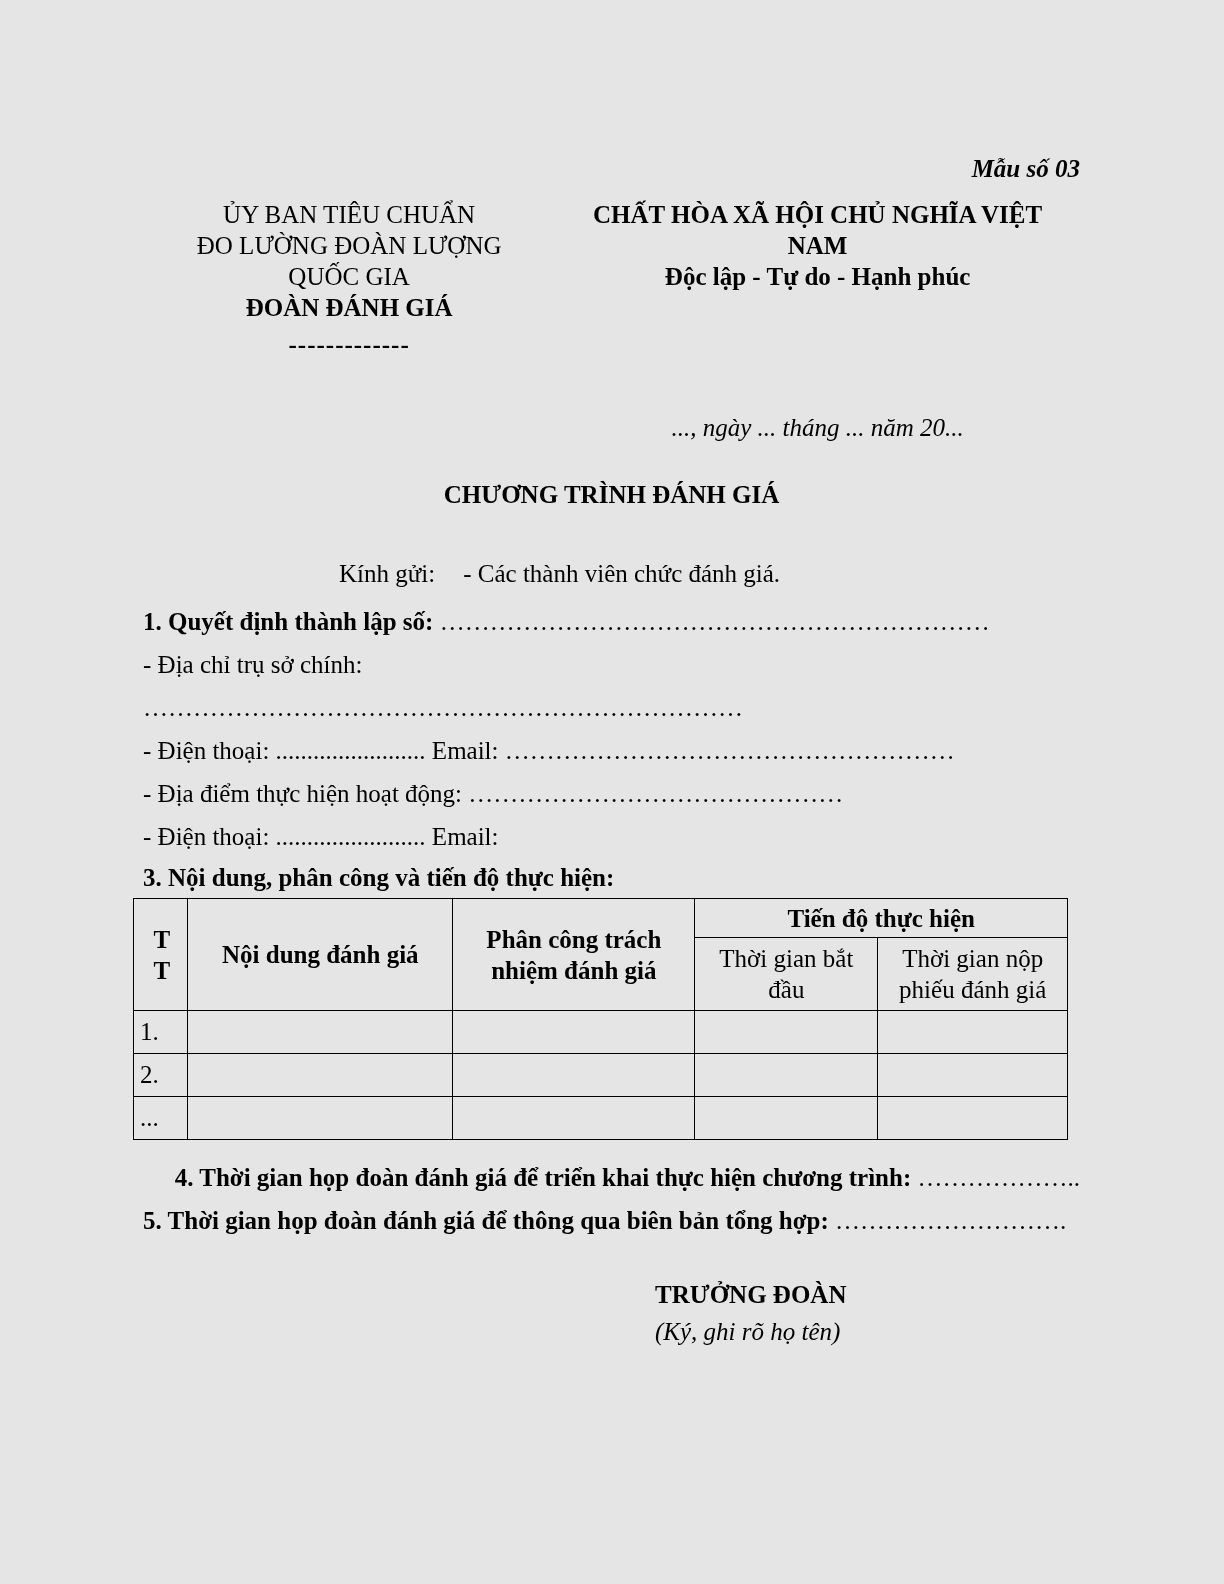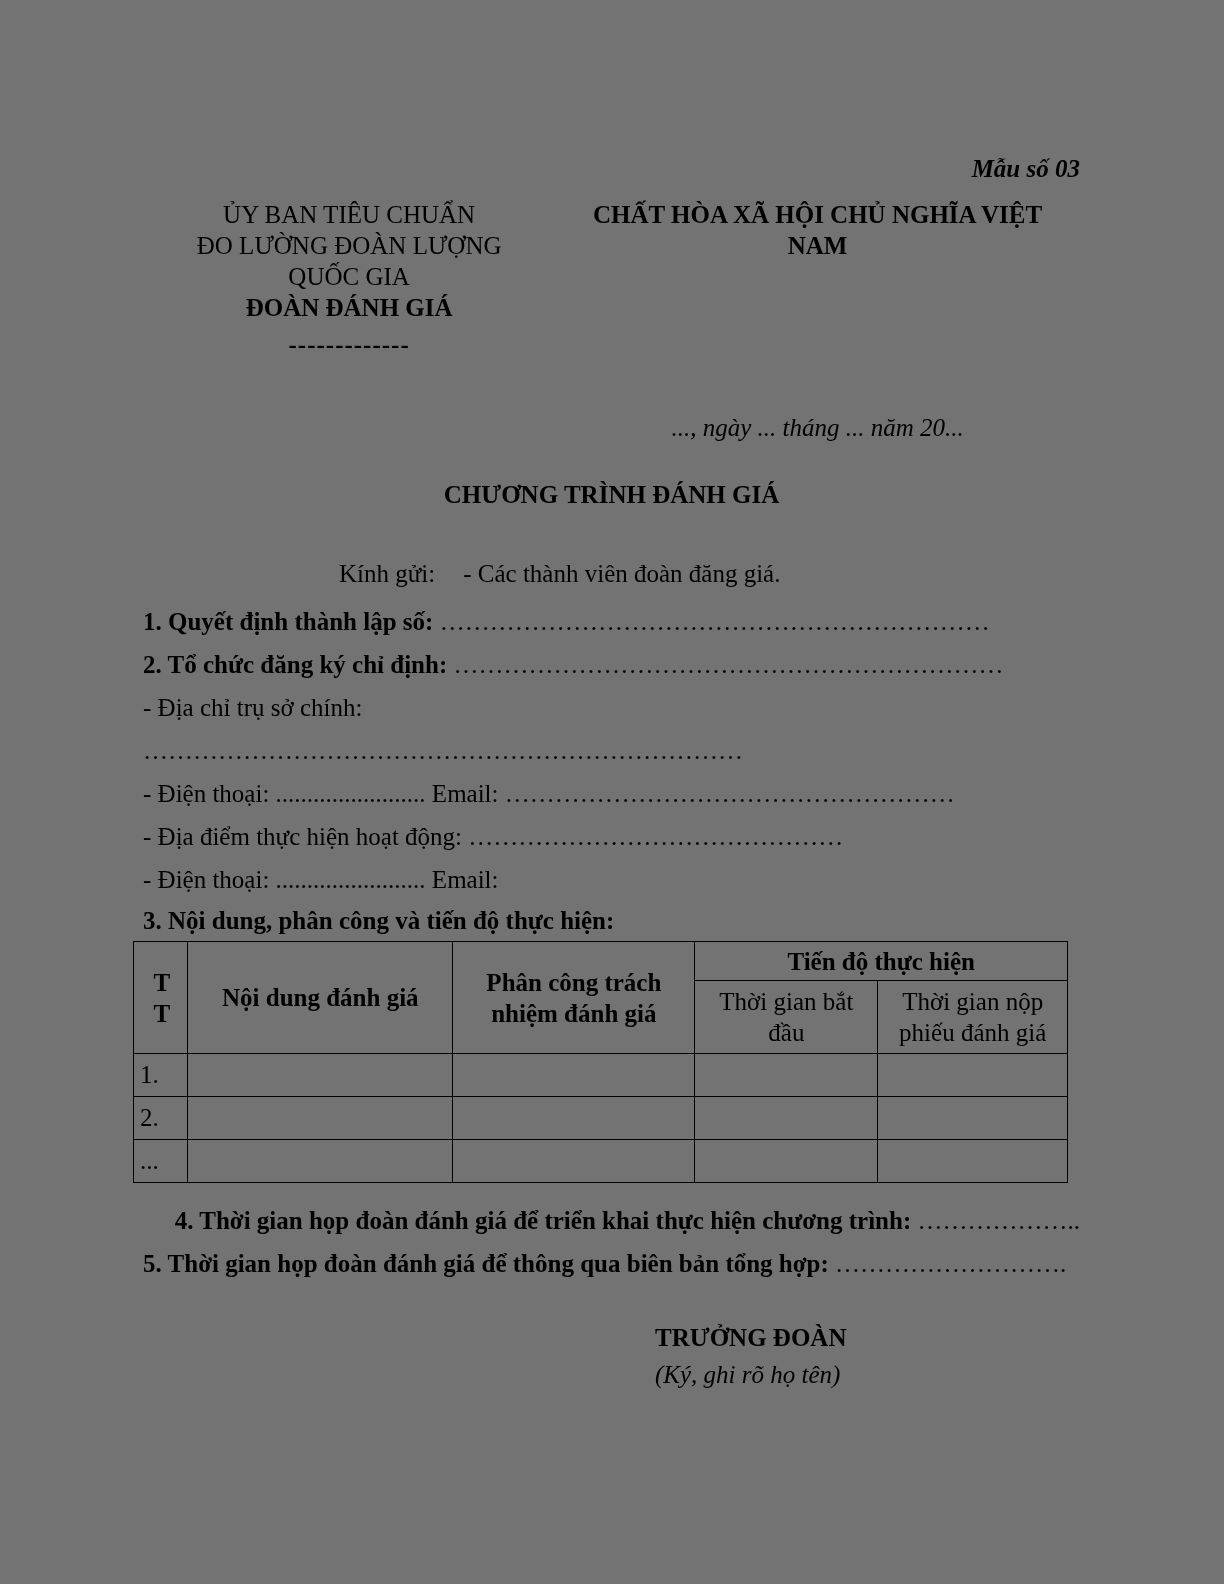--- a/index.html
+++ b/index.html
@@ -1,20 +1,20 @@
 <!DOCTYPE html>
 <html lang="vi"><head>
 <meta charset="utf-8">
 <style>
   html,body{margin:0;padding:0;background:#ffffff;}
   .page{
     position:relative;
     width:1224px;height:1584px;
     box-sizing:border-box;
-    background:#737373;color:#000;
+    background:#e5e5e5;color:#000;
     font-family:"Liberation Serif","DejaVu Serif",serif;
     font-size:25px;
     padding:155px 144px 0 143px;
     overflow:hidden;
   }
   .bold{font-weight:bold;}
   .italic{font-style:italic;}
   .form-label{text-align:right;font-weight:bold;font-style:italic;line-height:28px;}
   .header{display:flex;margin-top:16px;}
   .header-left{width:44%;text-align:center;line-height:31px;}
@@ -64,37 +64,37 @@
     <div class="header-left">
       <div>ỦY BAN TIÊU CHUẨN</div>
       <div>ĐO LƯỜNG ĐOÀN LƯỢNG</div>
       <div>QUỐC GIA</div>
       <div class="bold">ĐOÀN ĐÁNH GIÁ</div>
       <div class="bold dashes">-------------</div>
     </div>
     <div class="header-right">
       <div>CHẤT HÒA XÃ HỘI CHỦ NGHĨA VIỆT</div>
       <div>NAM</div>
+      <div>Độc lập - Tự do - Hạnh phúc</div>
     </div>
   </div>
 
   <div class="date-line">..., ngày ... tháng ... năm 20...</div>
 
   <div class="doc-title">CHƯƠNG TRÌNH ĐÁNH GIÁ</div>
 
   <div class="salutation">
     <div class="sal-label">Kính gửi:</div>
     <div class="sal-items">
-      <div>- Các thành viên đoàn đăng giá.</div>
+      <div>- Các thành viên chức đánh giá.</div>
     </div>
   </div>
 
   <div class="fields">
     <p class="line"><b>1. Quyết định thành lập số:</b><span> …………………………………………………………</span></p>
-    <p class="line"><b>2. Tổ chức đăng ký chỉ định:</b><span> …………………………………………………………</span></p>
     <p class="line"><span>- Địa chỉ trụ sở chính:</span></p>
     <p class="line"><span>………………………………………………………………</span></p>
     <p class="line"><span>- Điện thoại:</span><span> ........................</span><span> Email:</span><span> ………………………………………………</span></p>
     <p class="line"><span>- Địa điểm thực hiện hoạt động:</span><span> ………………………………………</span></p>
     <p class="line"><span>- Điện thoại:</span><span> ........................</span><span> Email:</span></p>
     <p class="sec-heading">3. Nội dung, phân công và tiến độ thực hiện:</p>
   </div>
 
   <table class="program">
     <colgroup>

